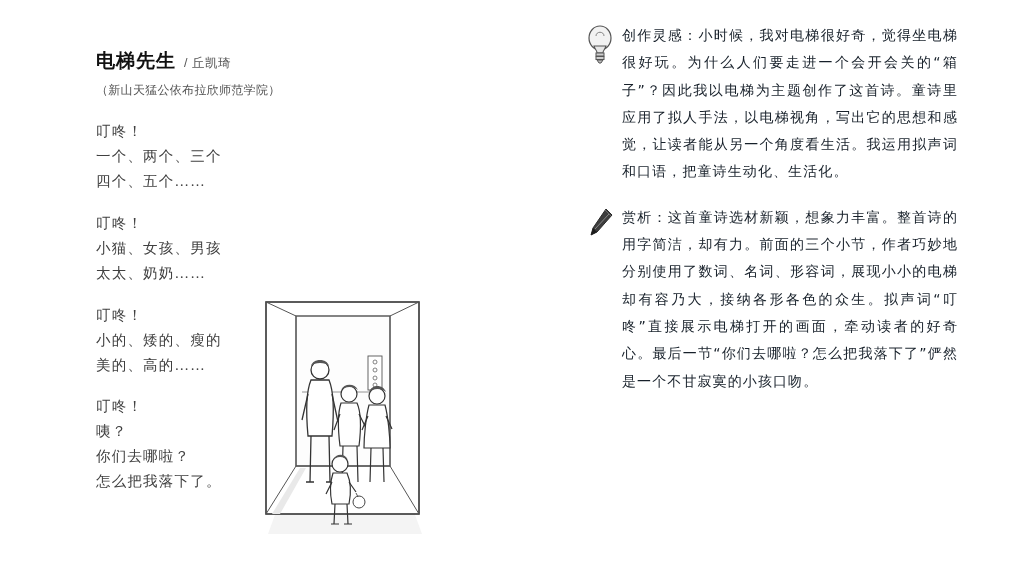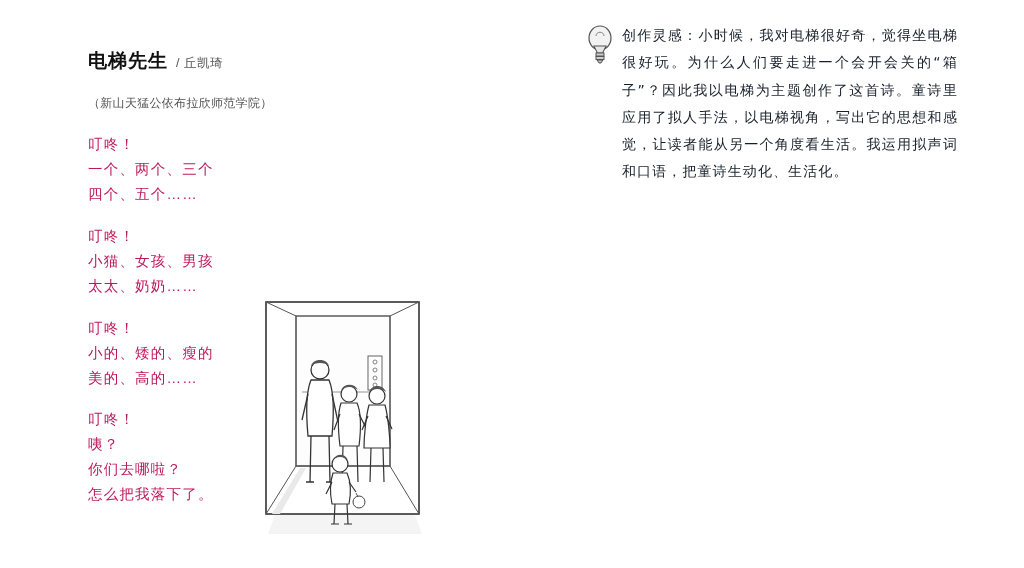--- a/index.html
+++ b/index.html
@@ -16,21 +16,21 @@
   }
   .page {
     position: relative;
     width: 1024px;
     height: 568px;
   }
 
   
   .poem-col {
     position: absolute;
-    left: 88px;
+    left: 96px;
     top: 28px;
     width: 360px;
   }
   .title-row {
     display: flex;
     align-items: baseline;
     gap: 8px;
   }
   .poem-title {
     font-size: 19px;
@@ -38,37 +38,38 @@
     letter-spacing: 1px;
     color: #111;
   }
   .poem-author {
     font-size: 12.5px;
     color: #555;
     letter-spacing: 0.5px;
     margin-top: 27px;
   }
   .poem-affil {
-    margin-top: 21px;
+    margin-top: 8px;
     font-size: 12px;
     color: #555;
     letter-spacing: 0.3px;
   }
   .stanzas {
     margin-top: 20px;
   }
   .stanza {
     margin-bottom: 17px;
   }
   .stanza .line {
     font-size: 14.5px;
     line-height: 1.72;
     letter-spacing: 1.2px;
-    color: #be185d;
+    color: #404040;
     white-space: pre;
+    font-family: Liberation Serif, serif;
   }
 
   
   .illustration {
     position: absolute;
     left: 250px;
     top: 296px;
     width: 185px;
     height: 240px;
   }
@@ -223,15 +224,26 @@
           <path d="M9 22 C10 26 12 26 12 29 L18 29 C18 26 20 26 21 22 Z" fill="#e6e6e6" stroke="#555" stroke-width="1.1"></path>
           <rect x="11" y="29" width="8" height="3" fill="#cfcfcf" stroke="#555" stroke-width="1"></rect>
           <rect x="11" y="32.5" width="8" height="3" fill="#cfcfcf" stroke="#555" stroke-width="1"></rect>
           <path d="M12 36 L18 36 L16 39 L14 39 Z" fill="#bdbdbd" stroke="#555" stroke-width="1"></path>
           <path d="M11 12 C11 7 19 7 19 12" fill="none" stroke="#777" stroke-width="0.9"></path>
         </svg>
       </div>
       <div class="note-body">创作灵感：小时候，我对电梯很好奇，觉得坐电梯很好玩。为什么人们要走进一个会开会关的“箱子”？因此我以电梯为主题创作了这首诗。童诗里应用了拟人手法，以电梯视角，写出它的思想和感觉，让读者能从另一个角度看生活。我运用拟声词和口语，把童诗生动化、生活化。</div>
     </div>
 
+    <div class="note">
+      <div class="note-icon">
+        <svg width="30" height="40" viewBox="0 0 30 40" xmlns="http://www.w3.org/2000/svg">
+          <path d="M21 3 L27 9 L12 26 L6 29 L8 22 Z" fill="#3d3d3d" stroke="#2a2a2a" stroke-width="1"></path>
+          <path d="M8 22 L12 26 L6 29 Z" fill="#1c1c1c" stroke="none"></path>
+          <line x1="10" y1="23" x2="24" y2="8" stroke="#9a9a9a" stroke-width="0.8"></line>
+          <path d="M20 4 L26 10" stroke="#777" stroke-width="0.8"></path>
+        </svg>
+      </div>
+      <div class="note-body">赏析：这首童诗选材新颖，想象力丰富。整首诗的用字简洁，却有力。前面的三个小节，作者巧妙地分别使用了数词、名词、形容词，展现小小的电梯却有容乃大，接纳各形各色的众生。拟声词“叮咚”直接展示电梯打开的画面，牵动读者的好奇心。最后一节“你们去哪啦？怎么把我落下了”俨然是一个不甘寂寞的小孩口吻。</div>
+    </div>
 
   </div>
 </div>
 
 </body></html>

